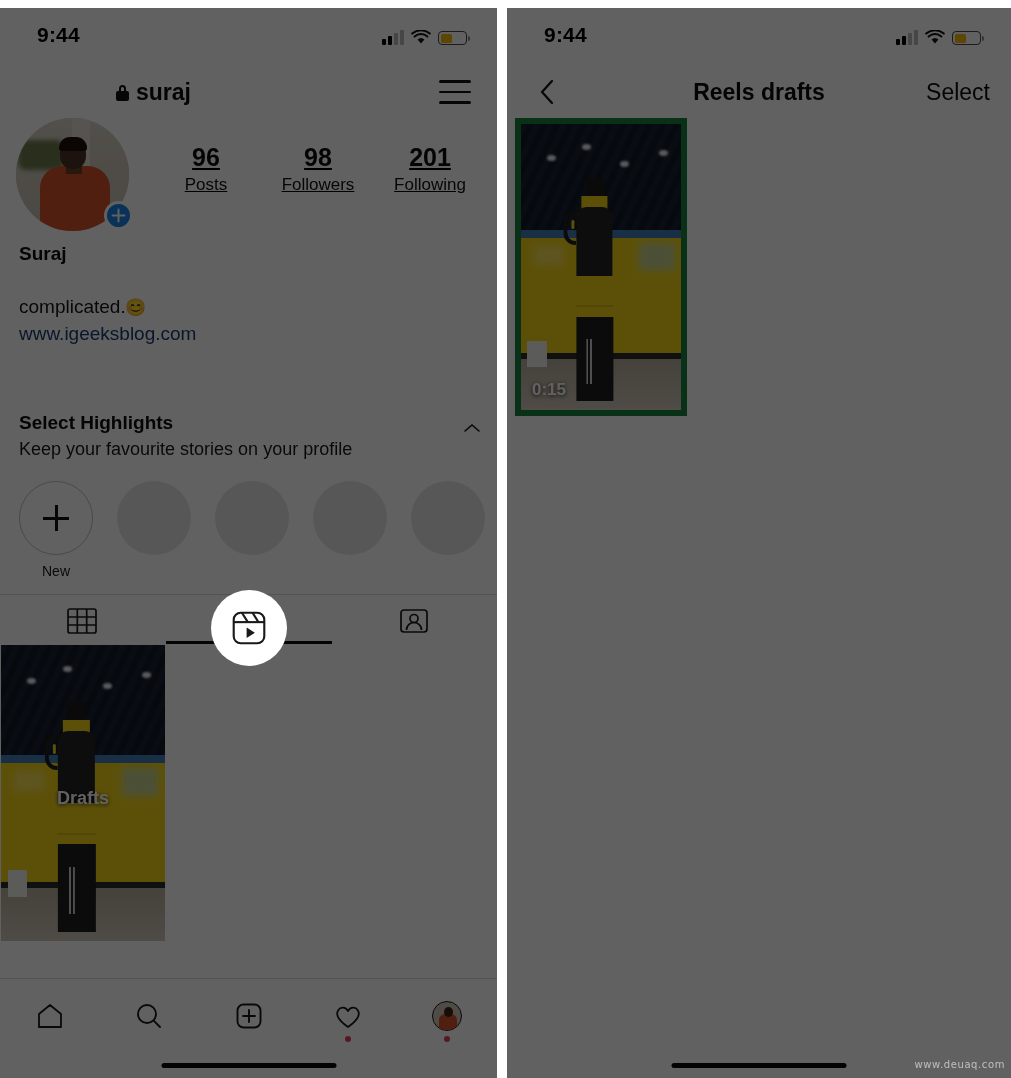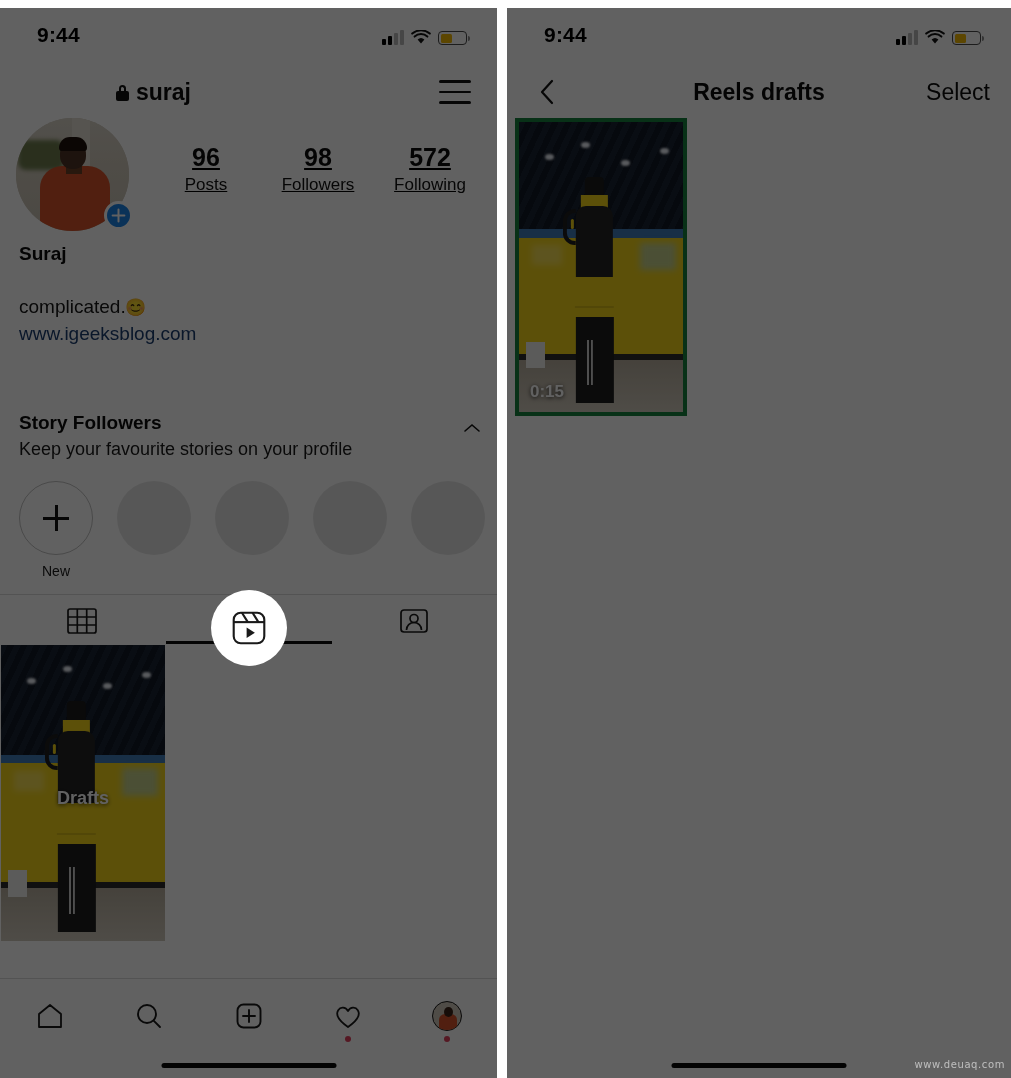--- a/index.html
+++ b/index.html
@@ -171,21 +171,21 @@
   .nav-avatar .nh { position: absolute; left: 11px; top: 5px; width: 9px; height: 10px; background: #3c2418; border-radius: 50%; }
   .home-indicator { position: absolute; left: 50%; transform: translateX(-50%); bottom: 18px; width: 175px; height: 5px; border-radius: 3px; background: #0a0a0a; }
 
   
   .rp-header { position: absolute; left: 0; right: 0; top: 60px; height: 50px; }
   .rp-back { position: absolute; left: 28px; top: 8px; width: 26px; height: 32px; }
   .rp-title { position: absolute; left: 0; right: 0; top: 11px; text-align: center; font-size: 23px; font-weight: bold; color: #0d0d0d; }
   .rp-select { position: absolute; right: 21px; top: 11px; font-size: 23px; color: #0d0d0d; }
   .rp-thumb {
     position: absolute; left: 8px; top: 110px; width: 172px; height: 298px;
-    overflow: hidden; border: 4px solid #15803d;
+    overflow: hidden; border: 6px solid #15803d;
   }
   .dur-badge {
     position: absolute; left: 11px; bottom: 10px;
     font-size: 17px; font-weight: bold; color: #ffffff;
     text-shadow: 0 1px 4px rgba(0,0,0,0.8);
   }
 
   .watermark {
     position: absolute; right: 6px; bottom: 8px; z-index: 80;
     font-size: 10px; color: rgba(255,255,255,0.58);
@@ -265,36 +265,36 @@
       <div class="stats">
         <div class="stat">
           <div class="num">96</div>
           <div class="lbl">Posts</div>
         </div>
         <div class="stat">
           <div class="num">98</div>
           <div class="lbl">Followers</div>
         </div>
         <div class="stat">
-          <div class="num">572</div>
+          <div class="num">201</div>
           <div class="lbl">Following</div>
         </div>
       </div>
 
       <div class="bio">
         <div class="name">Suraj</div>
         <div class="desc">
           <br>
           <span>complicated.</span><span class="emoji">😊</span>
         </div>
         <a class="link">www.igeeksblog.com</a>
       </div>
 
 
-      <div class="sh-title">Story Followers</div>
+      <div class="sh-title">Select Highlights</div>
       <div class="sh-sub">Keep your favourite stories on your profile</div>
       <div class="sh-chevron">
         <svg width="18" height="12" viewBox="0 0 18 12">
             <path d="M2 9 L9 3 L16 9" stroke="#111" stroke-width="1.6" fill="none" stroke-linecap="round"></path>
           </svg>
       </div>
       <div class="sh-row">
         <div class="hl new">
             <span class="plus"></span>
           </div>

